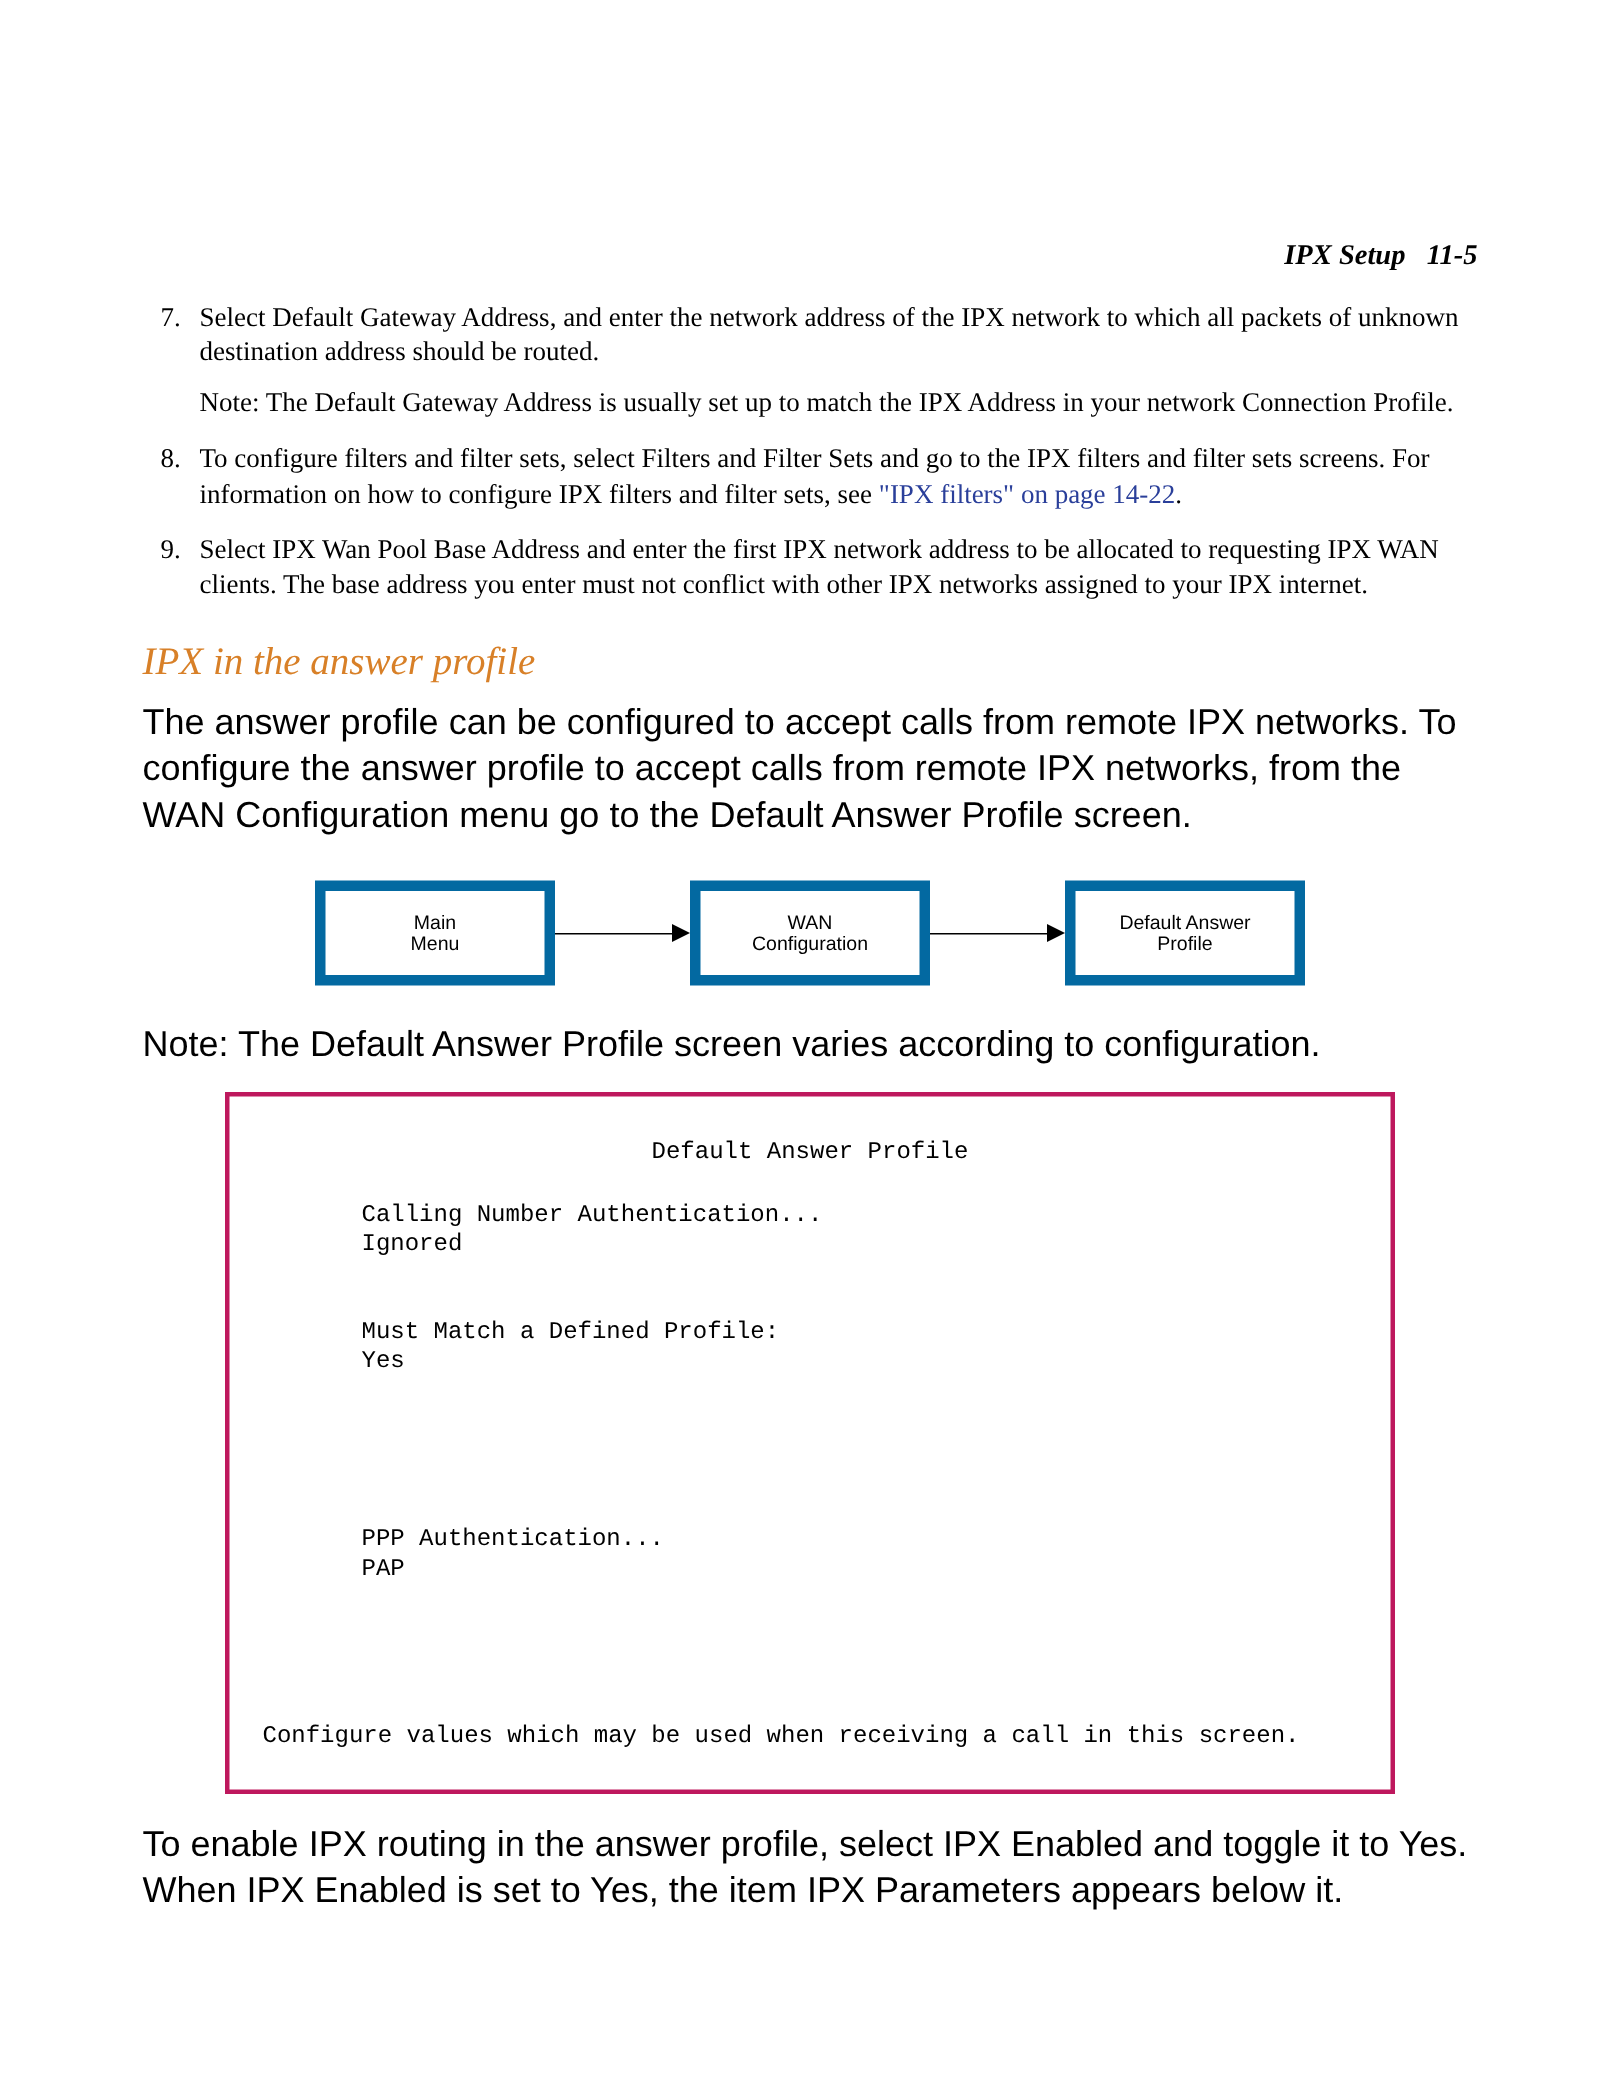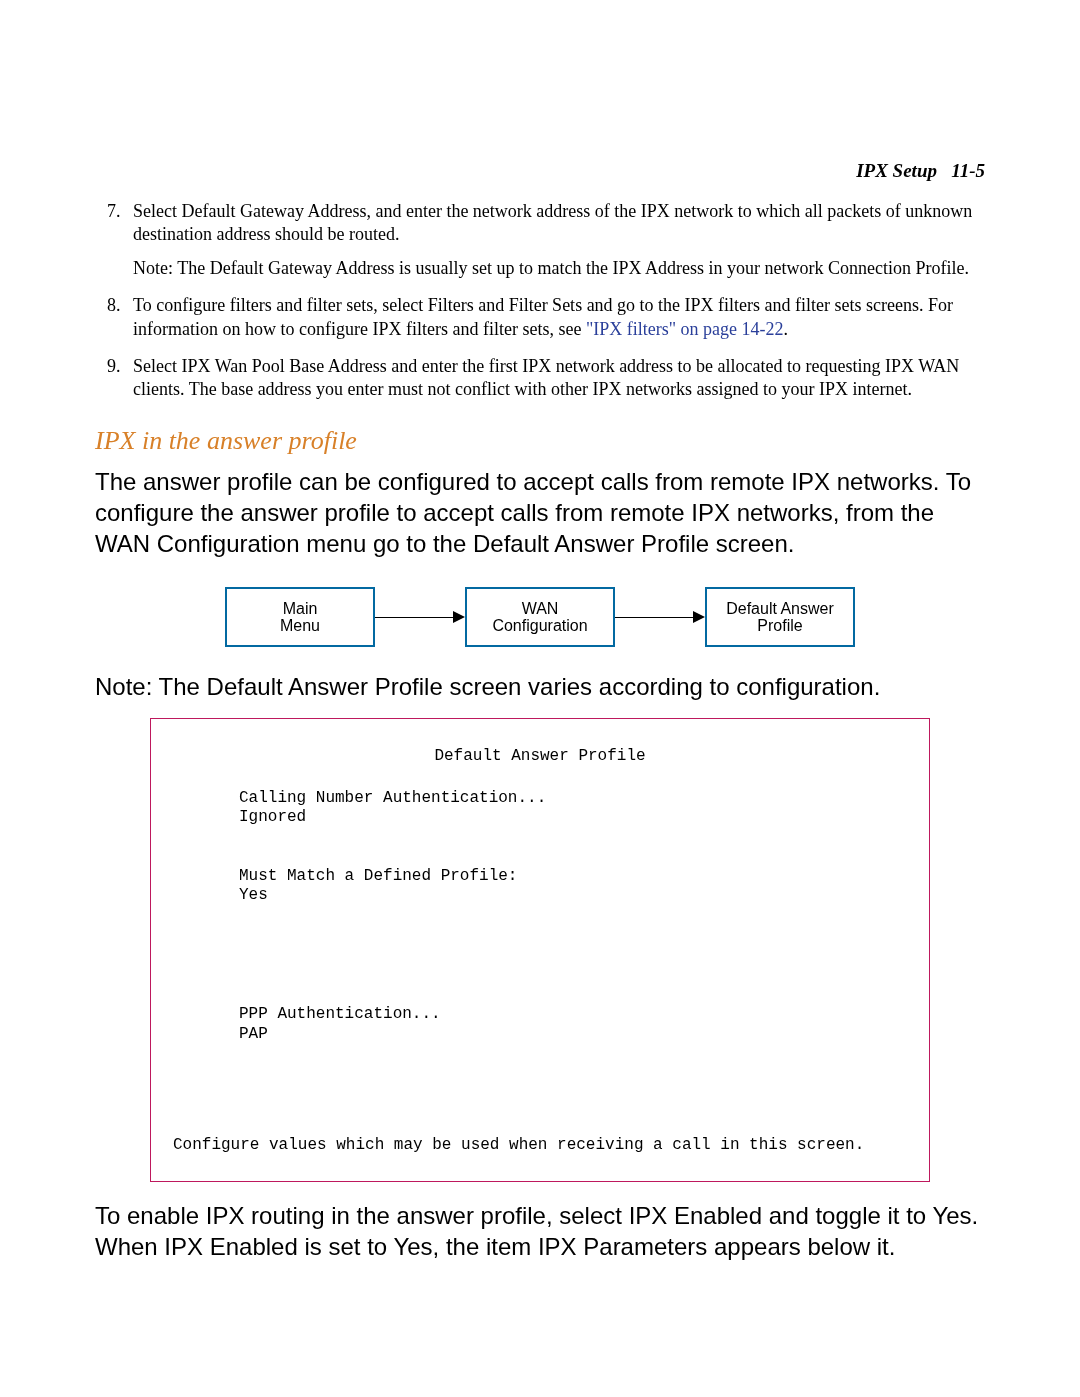--- a/index.html
+++ b/index.html
@@ -59,28 +59,28 @@
   }
 
   
   .diagram {
     display: flex;
     align-items: center;
     justify-content: center;
     margin: 28px 0 24px 0;
   }
   .node {
-    border: 2px solid #0369a1;
+    border: 7px solid #0369a1;
     width: 146px;
     height: 56px;
     display: flex;
     align-items: center;
     justify-content: center;
     text-align: center;
-    font-size: 16px;
+    font-size: 13px;
     line-height: 1.1;
   }
   .arrow {
     width: 90px;
     height: 56px;
     position: relative;
   }
   .arrow::before {
     content: "";
     position: absolute;
@@ -98,21 +98,21 @@
     transform: translateY(-50%);
     width: 0;
     height: 0;
     border-left: 12px solid #000;
     border-top: 6px solid transparent;
     border-bottom: 6px solid transparent;
   }
 
   
   .terminal {
-    border: 1px solid #be185d;
+    border: 3px solid #be185d;
     margin: 12px 55px 18px 55px;
     padding: 28px 18px 18px 18px;
     font-family: "Courier New", monospace;
     font-size: 16px;
     line-height: 1.2;
     box-sizing: border-box;
   }
   .terminal .title {
     text-align: center;
     margin-bottom: 22px;

